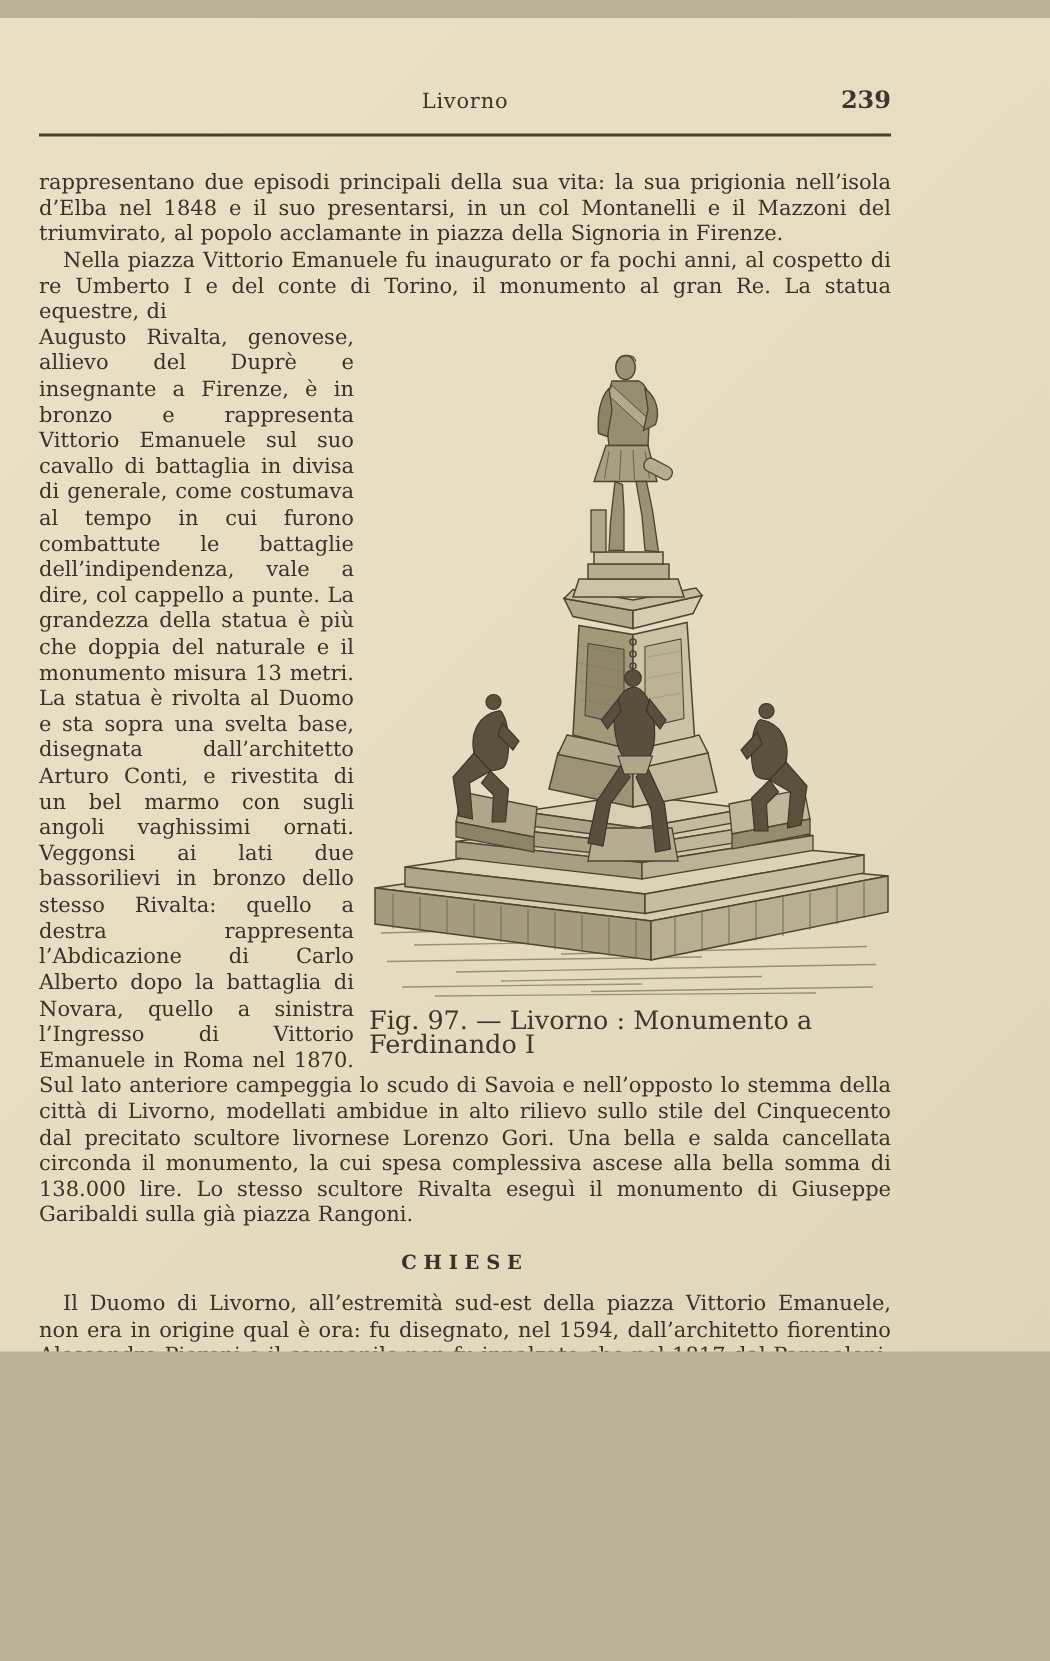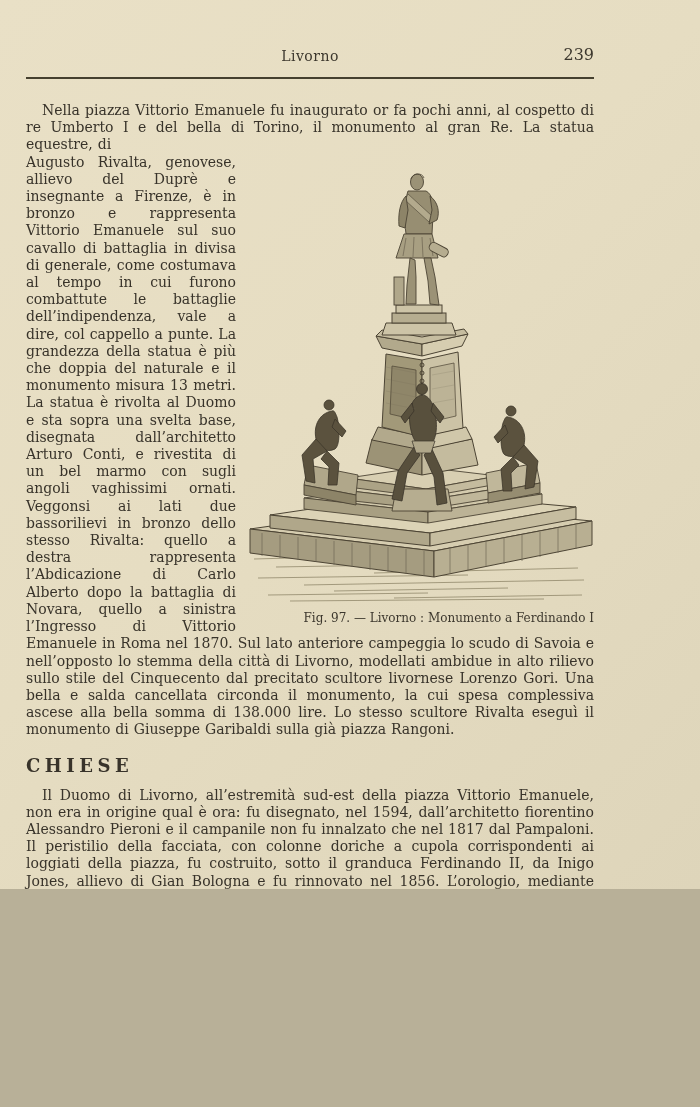--- a/index.html
+++ b/index.html
@@ -1,36 +1,36 @@
 <!DOCTYPE html>
 <html><head>
 <meta charset="utf-8">
 <style>
   html,body { margin:0; padding:0; }
   body { background:#b8b098; font-family:"DejaVu Serif","Liberation Serif",serif; }
 
   .page {
     position:relative;
     width:700px; height:889px;
-    margin:0 auto;
+    margin:12px auto;
     background:linear-gradient(135deg,#e9e0c6 0%, #e6ddc2 45%, #ded5ba 100%);
     color:#38332a;
     overflow:hidden;
     box-sizing:border-box;
     padding:48px 106px 0 26px;
   }
 
   .header { position:relative; height:22px; }
   .running-title {
     position:absolute; left:50%; transform:translateX(-50%);
     font-size:14px; letter-spacing:0.5px; color:#3c372d;
   }
   .page-number {
     position:absolute; right:0; top:-3px;
-    font-size:16px; color:#3c372d;
+    font-size:16px; color:#3c372d;font-weight:bold;
   }
   .header-rule {
     height:0; border-bottom:2.5px solid #45402f;
     margin-top:7px;
   }
 
   .content { margin-top:23px; }
 
   .para {
     margin:0; font-size:14px; line-height:17.2px;
@@ -43,46 +43,47 @@
   .sc { font-size:0.78em; text-transform:uppercase; letter-spacing:0.5px; }
 
   .wrap-section { overflow:visible; }
 
   .figure {
     float:right; width:348px;
     margin:3px 0 4px 10px; padding:0;
   }
   .engraving { display:block; width:348px; height:446px; }
   .figcaption {
-    margin-top:8px; text-align:right;
-    font-size:12px; line-height:15.5px; color:#3c372d;
+    margin-top:8px; text-align:left;
+    font-size:17px; line-height:15.5px; color:#3c372d;
     text-indent:0;
   }
 
   .section-heading {
     clear:both; margin:16px 0 11px 0;
-    text-align:left; font-size:18px; font-weight:bold;
+    text-align:center; font-size:13px; font-weight:bold;
     letter-spacing:4.5px; color:#38332a;
   }
 </style>
 </head>
 <body>
 
 <div class="page">
 
   <div class="header">
     <span class="running-title">Livorno</span>
     <span class="page-number">239</span>
   </div>
   <div class="header-rule"></div>
 
   <div class="content">
 
-
-    <p class="para"><span>Nella piazza Vittorio Emanuele fu inaugurato or fa pochi anni, al cospetto di re Umberto I e del bella di Torino, il monumento al gran Re. La statua equestre, di</span></p>
+    <p class="para no-indent"><span>rappresentano due episodi principali della sua vita: la sua prigionia nell’isola d’Elba nel 1848 e il suo presentarsi, in un col Montanelli e il Mazzoni del triumvirato, al popolo acclamante in piazza della Signoria in Firenze.</span></p>
+
+    <p class="para"><span>Nella piazza Vittorio Emanuele fu inaugurato or fa pochi anni, al cospetto di re Umberto I e del conte di Torino, il monumento al gran Re. La statua equestre, di</span></p>
 
     <div class="wrap-section">
 
       <figure class="figure">
         <svg class="engraving" viewBox="0 0 348 446" xmlns="http://www.w3.org/2000/svg">
 
           <g stroke="#8d8468" stroke-width="0.9" opacity="0.85">
             <line x1="8" y1="402" x2="118" y2="399"></line>
             <line x1="30" y1="410" x2="210" y2="407"></line>
             <line x1="128" y1="416" x2="332" y2="411"></line>

